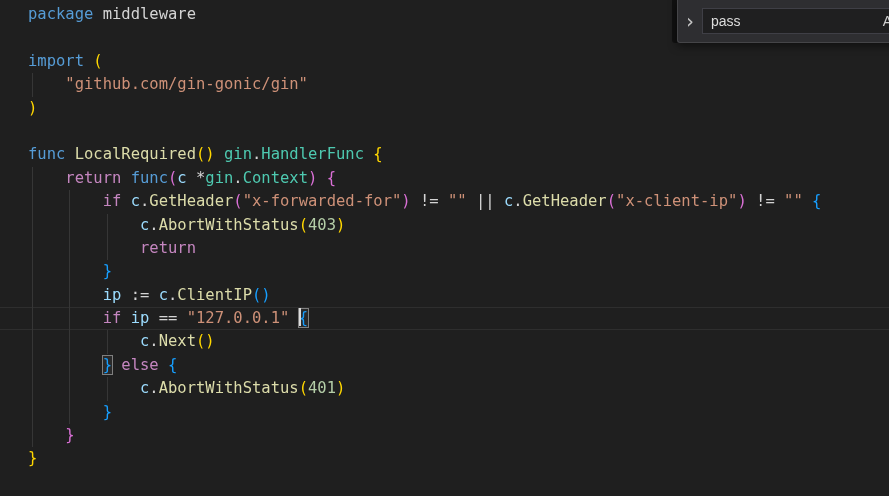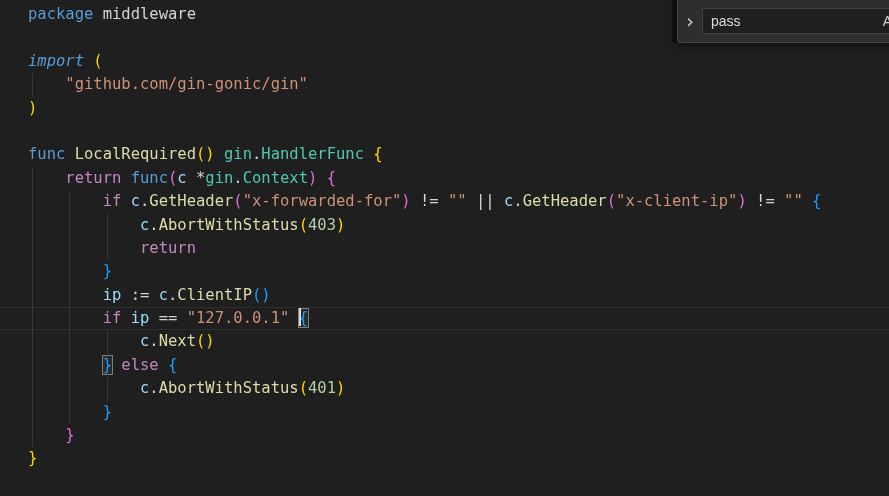--- a/index.html
+++ b/index.html
@@ -27,21 +27,21 @@
             padding:0 26px 0 8px;outline:none;}
   .fw-case{position:absolute;right:6px;top:50%;transform:translateY(-50%);color:#cfcfcf;
            font-family:"Liberation Sans","DejaVu Sans",sans-serif;font-size:14px;cursor:pointer;user-select:none;}
 </style>
 </head>
 <body>
 
 <div class="editor" id="editor">
     <div class="line"><span class="code"><span class="tok" style="color: rgb(86, 156, 214);">package</span><span class="tok" style="color: rgb(212, 212, 212);"> middleware</span></span></div>
     <div class="line"><span class="code"></span></div>
-    <div class="line"><span class="code"><span class="tok" style="color: rgb(86, 156, 214); font-style: italic;">import</span><span class="tok" style="color: rgb(212, 212, 212);"> </span><span class="tok" style="color: rgb(255, 215, 0);">(</span></span></div>
+    <div class="line"><span class="code"><span class="tok" style="color: rgb(86, 156, 214);">import</span><span class="tok" style="color: rgb(212, 212, 212);"> </span><span class="tok" style="color: rgb(255, 215, 0);">(</span></span></div>
     <div class="line"><span class="guide" style="left: 32px;"></span><span class="code">    <span class="tok" style="color: rgb(206, 145, 120);">"github.com/gin-gonic/gin"</span></span></div>
     <div class="line"><span class="code"><span class="tok" style="color: rgb(255, 215, 0);">)</span></span></div>
     <div class="line"><span class="code"></span></div>
     <div class="line"><span class="code"><span class="tok" style="color: rgb(86, 156, 214);">func</span><span class="tok" style="color: rgb(212, 212, 212);"> </span><span class="tok" style="color: rgb(220, 220, 170);">LocalRequired</span><span class="tok" style="color: rgb(255, 215, 0);">()</span><span class="tok" style="color: rgb(212, 212, 212);"> </span><span class="tok" style="color: rgb(78, 201, 176);">gin</span><span class="tok" style="color: rgb(212, 212, 212);">.</span><span class="tok" style="color: rgb(78, 201, 176);">HandlerFunc</span><span class="tok" style="color: rgb(212, 212, 212);"> </span><span class="tok" style="color: rgb(255, 215, 0);">{</span></span></div>
     <div class="line"><span class="guide" style="left: 32px;"></span><span class="code">    <span class="tok" style="color: rgb(197, 134, 192);">return</span><span class="tok" style="color: rgb(212, 212, 212);"> </span><span class="tok" style="color: rgb(86, 156, 214);">func</span><span class="tok" style="color: rgb(218, 112, 214);">(</span><span class="tok" style="color: rgb(156, 220, 254);">c</span><span class="tok" style="color: rgb(212, 212, 212);"> *</span><span class="tok" style="color: rgb(78, 201, 176);">gin</span><span class="tok" style="color: rgb(212, 212, 212);">.</span><span class="tok" style="color: rgb(78, 201, 176);">Context</span><span class="tok" style="color: rgb(218, 112, 214);">)</span><span class="tok" style="color: rgb(212, 212, 212);"> </span><span class="tok" style="color: rgb(218, 112, 214);">{</span></span></div>
     <div class="line"><span class="guide" style="left: 32px;"></span><span class="guide" style="left: 69.32px;"></span><span class="code">        <span class="tok" style="color: rgb(197, 134, 192);">if</span><span class="tok" style="color: rgb(212, 212, 212);"> </span><span class="tok" style="color: rgb(156, 220, 254);">c</span><span class="tok" style="color: rgb(212, 212, 212);">.</span><span class="tok" style="color: rgb(220, 220, 170);">GetHeader</span><span class="tok" style="color: rgb(218, 112, 214);">(</span><span class="tok" style="color: rgb(206, 145, 120);">"x-forwarded-for"</span><span class="tok" style="color: rgb(218, 112, 214);">)</span><span class="tok" style="color: rgb(212, 212, 212);"> != </span><span class="tok" style="color: rgb(206, 145, 120);">""</span><span class="tok" style="color: rgb(212, 212, 212);"> || </span><span class="tok" style="color: rgb(156, 220, 254);">c</span><span class="tok" style="color: rgb(212, 212, 212);">.</span><span class="tok" style="color: rgb(220, 220, 170);">GetHeader</span><span class="tok" style="color: rgb(218, 112, 214);">(</span><span class="tok" style="color: rgb(206, 145, 120);">"x-client-ip"</span><span class="tok" style="color: rgb(218, 112, 214);">)</span><span class="tok" style="color: rgb(212, 212, 212);"> != </span><span class="tok" style="color: rgb(206, 145, 120);">""</span><span class="tok" style="color: rgb(212, 212, 212);"> </span><span class="tok" style="color: rgb(23, 159, 255);">{</span></span></div>
     <div class="line"><span class="guide" style="left: 32px;"></span><span class="guide" style="left: 69.32px;"></span><span class="guide" style="left: 106.64px;"></span><span class="code">            <span class="tok" style="color: rgb(156, 220, 254);">c</span><span class="tok" style="color: rgb(212, 212, 212);">.</span><span class="tok" style="color: rgb(220, 220, 170);">AbortWithStatus</span><span class="tok" style="color: rgb(255, 215, 0);">(</span><span class="tok" style="color: rgb(181, 206, 168);">403</span><span class="tok" style="color: rgb(255, 215, 0);">)</span></span></div>
     <div class="line"><span class="guide" style="left: 32px;"></span><span class="guide" style="left: 69.32px;"></span><span class="guide" style="left: 106.64px;"></span><span class="code">            <span class="tok" style="color: rgb(197, 134, 192);">return</span></span></div>
     <div class="line"><span class="guide" style="left: 32px;"></span><span class="guide" style="left: 69.32px;"></span><span class="code">        <span class="tok" style="color: rgb(23, 159, 255);">}</span></span></div>
     <div class="line"><span class="guide" style="left: 32px;"></span><span class="guide" style="left: 69.32px;"></span><span class="code">        <span class="tok" style="color: rgb(156, 220, 254);">ip</span><span class="tok" style="color: rgb(212, 212, 212);"> := </span><span class="tok" style="color: rgb(156, 220, 254);">c</span><span class="tok" style="color: rgb(212, 212, 212);">.</span><span class="tok" style="color: rgb(220, 220, 170);">ClientIP</span><span class="tok" style="color: rgb(23, 159, 255);">()</span></span></div>

